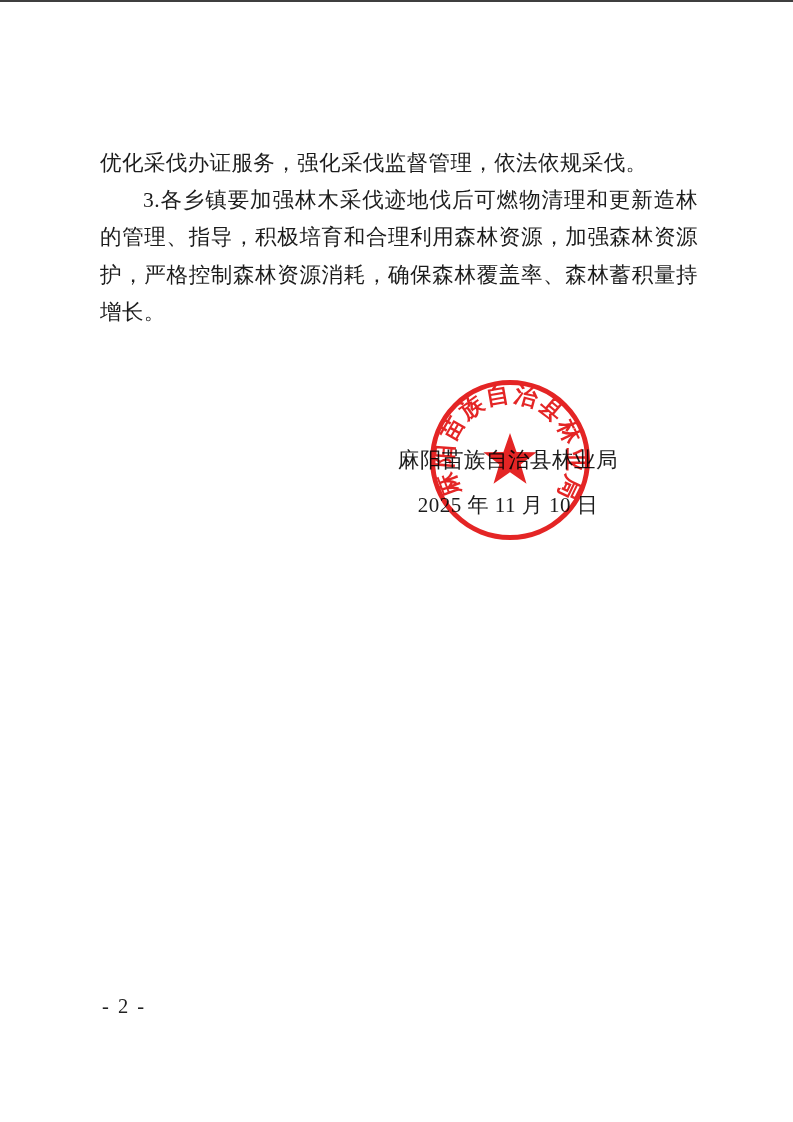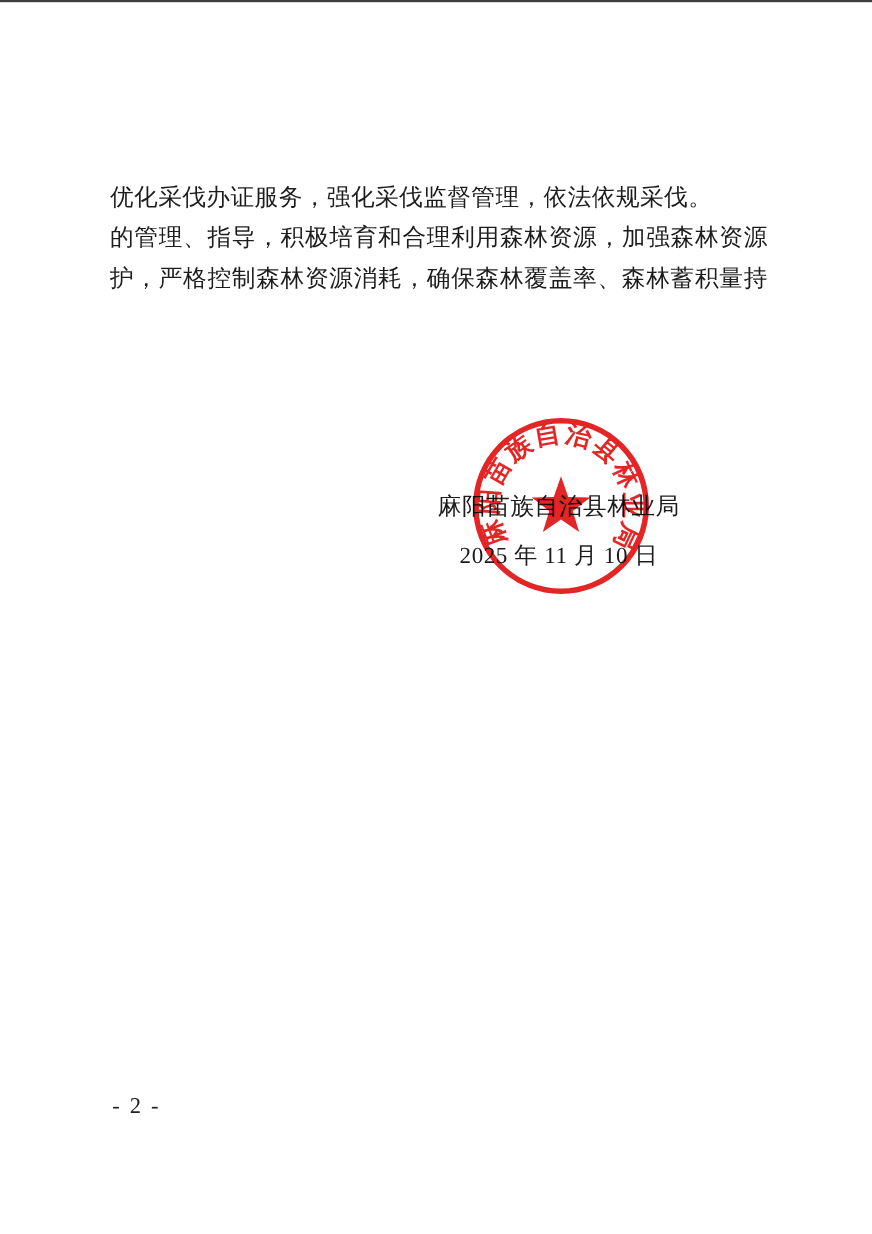--- a/index.html
+++ b/index.html
@@ -5,21 +5,21 @@
   html,body{margin:0;padding:0;}
   body{
     width:793px;height:1122px;position:relative;background:#ffffff;
     font-family:"Liberation Serif","DejaVu Serif",serif;
     color:#1c1c1c;overflow:hidden;
   }
   .top-edge{
     position:absolute;left:0;top:0;width:793px;height:2px;background:#3f3f3f;
   }
   .doc-body{
-    position:absolute;left:100px;top:161px;width:598px;
+    position:absolute;left:100px;top:145px;width:598px;
     font-size:21.5px;letter-spacing:0.4px;
   }
   .line{height:37.2px;line-height:37.2px;white-space:nowrap;}
   .line.fill{
     white-space:normal;
     text-align:justify;text-align-last:justify;
     overflow:hidden;
   }
   .line.indent{padding-left:43px;}
   .line.fill.indent{width:555px;}
@@ -45,22 +45,24 @@
     font-size:20.5px;letter-spacing:2px;color:#222222;
   }
 </style>
 </head>
 <body>
 
 <div class="top-edge"></div>
 
 <div class="doc-body">
   <div class="line">优化采伐办证服务，强化采伐监督管理，依法依规采伐。</div>
+  <div class="line fill indent">3.各乡镇要加强林木采伐迹地伐后可燃物清理和更新造林</div>
   <div class="line fill">的管理、指导，积极培育和合理利用森林资源，加强森林资源保</div>
   <div class="line fill">护，严格控制森林资源消耗，确保森林覆盖率、森林蓄积量持续</div>
+  <div class="line">增长。</div>
 </div>
 
 <div class="signature-block">
   <span class="signature-org">麻阳苗族自治县林业局</span>
 </div>
 
 <div class="signature-date">2025 年 11 月 10 日</div>
 
 <div class="seal">
   <svg viewBox="0 0 168 168">

